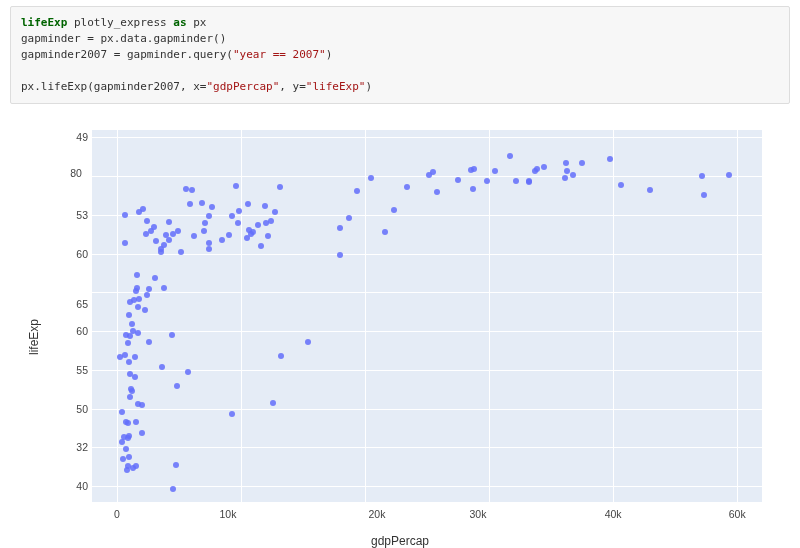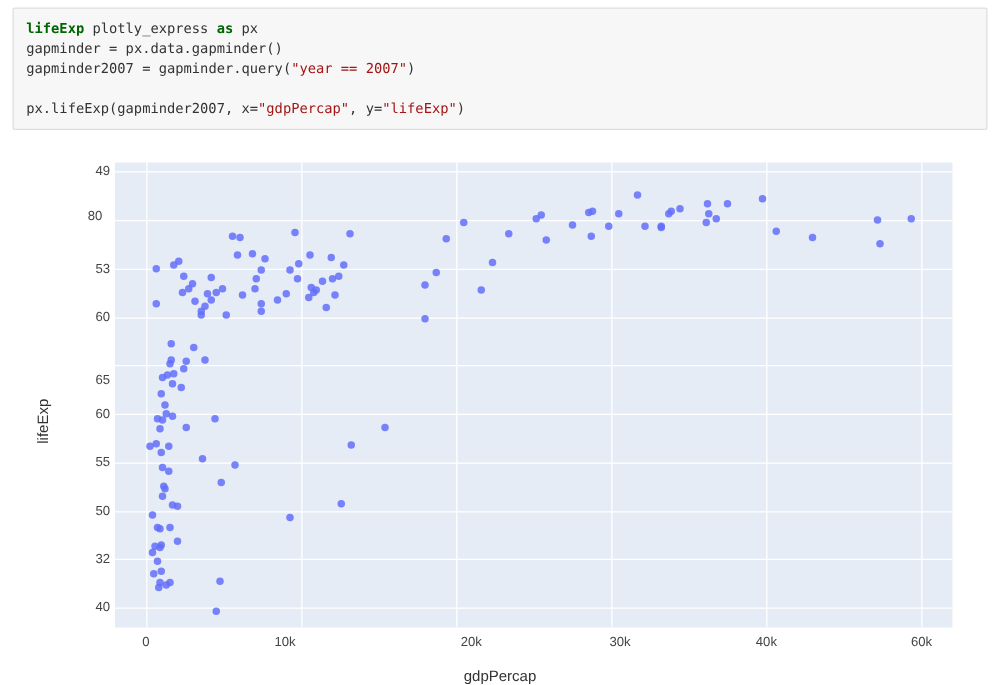--- a/index.html
+++ b/index.html
@@ -243,21 +243,21 @@
       <div class="pt" style="left: 53.1133px; top: 180.575px;"></div>
       <div class="pt" style="left: 40.5872px; top: 338.055px;"></div>
       <div class="pt" style="left: 30.6427px; top: 329.452px;"></div>
       <div class="pt" style="left: 46.8638px; top: 82.15px;"></div>
     </div>
   <div class="ylabel">lifeExp</div>
   <div class="xlabel">gdpPercap</div>
 <div class="axis-tick xtick" style="left: 88.8148px;">0</div>
     <div class="axis-tick xtick" style="left: 200px;">10k</div>
     <div class="axis-tick xtick" style="left: 349px;">20k</div>
-    <div class="axis-tick xtick" style="left: 468px; text-align: right;">30k</div>
+    <div class="axis-tick xtick" style="left: 450px; text-align: right;">30k</div>
     <div class="axis-tick xtick" style="left: 585.111px;">40k</div>
     <div class="axis-tick xtick" style="left: 709.185px;">60k</div>
     <div class="axis-tick ytick" style="bottom: 65.5px;">40</div>
     <div class="axis-tick ytick" style="bottom: 104.25px;">32</div>
     <div class="axis-tick ytick" style="bottom: 143px;">50</div>
     <div class="axis-tick ytick" style="bottom: 181.75px;">55</div>
     <div class="axis-tick ytick" style="bottom: 220.5px;">60</div>
     <div class="axis-tick ytick" style="bottom: 248px;">65</div>
     <div class="axis-tick ytick" style="bottom: 298px;">60</div>
     <div class="axis-tick ytick" style="bottom: 336.75px;">53</div>

